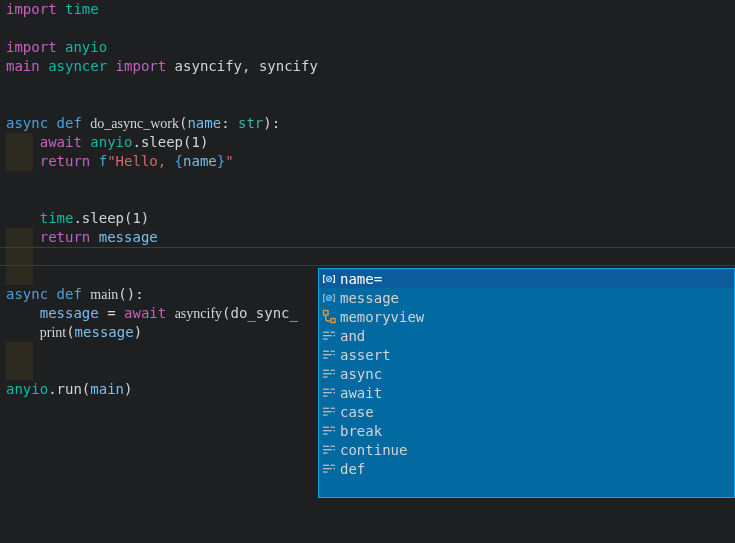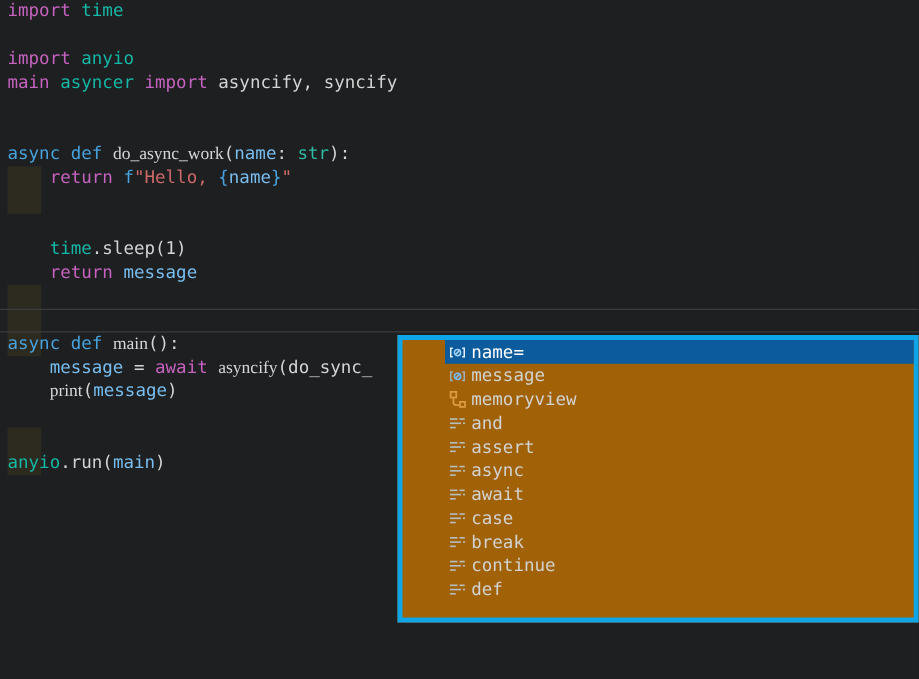--- a/index.html
+++ b/index.html
@@ -26,21 +26,21 @@
   .tk-typ{color:#2fbaa3;}
   .tk-fn {color:#d6d6d6;font-family:Liberation Serif, serif;}
   .tk-var{color:#78bef0;}
   .tk-str{color:#ce6a6a;}
   .tk-bm {color:#d4d4d4;outline:1px solid #7e8887;outline-offset:-1px;}
   .tk-cur{display:inline-block;width:0;position:relative;}
   .tk-cur::before{content:"";position:absolute;left:-1px;top:2px;width:2px;height:15px;
     background:#d8e0e4;}
   
   #suggest{position:absolute;box-sizing:border-box;
-    background:#a16207;border:4px solid #0ea5e9;padding-left:34px;}
+    background:#0369a1;border:1px solid #0ea5e9;}
   .suggest-row{display:flex;align-items:center;height:19px;
     font-size:14px;color:#d2d3d4;white-space:pre;cursor:default;}
   .suggest-row.selected{background:#0b5b9d;color:#ffffff;}
   .suggest-icon{width:16px;height:16px;margin:0 3px 0 2px;flex:0 0 16px;}
   .suggest-row.selected .ic-br{fill:#e8f2fa;}
   .suggest-row.selected .ic-ci{stroke:#a5d4ff;}
 </style>
 </head>
 <body>
 
@@ -53,20 +53,21 @@
       <div id="squiggle" style="left: 123px; top: 263px; width: 203px;"></div>
     </div>
   <div id="code">
       <div class="code-line"><span class="tk-kw">import</span><span class="tk-pl"> </span><span class="tk-mod">time</span></div>
       <div class="code-line"></div>
       <div class="code-line"><span class="tk-kw">import</span><span class="tk-pl"> </span><span class="tk-mod">anyio</span></div>
       <div class="code-line"><span class="tk-kw">main</span><span class="tk-pl"> </span><span class="tk-mod">asyncer</span><span class="tk-pl"> </span><span class="tk-kw">import</span><span class="tk-pl"> asyncify, syncify</span></div>
       <div class="code-line"></div>
       <div class="code-line"></div>
       <div class="code-line"><span class="tk-kw2">async</span><span class="tk-pl"> </span><span class="tk-kw2">def</span><span class="tk-pl"> </span><span class="tk-fn">do_async_work</span><span class="tk-pl">(</span><span class="tk-var">name</span><span class="tk-pl">: </span><span class="tk-typ">str</span><span class="tk-pl">):</span></div>
+      <div class="code-line"><span class="tk-pl">    </span><span class="tk-kw">await</span><span class="tk-pl"> </span><span class="tk-mod">anyio</span><span class="tk-pl">.sleep(1)</span></div>
       <div class="code-line"><span class="tk-pl">    </span><span class="tk-kw">return</span><span class="tk-pl"> </span><span class="tk-kw2">f</span><span class="tk-str">"Hello, </span><span class="tk-kw2">{</span><span class="tk-var">name</span><span class="tk-kw2">}</span><span class="tk-str">"</span></div>
       <div class="code-line"></div>
       <div class="code-line"></div>
       <div class="code-line"><span class="tk-pl">    </span><span class="tk-mod">time</span><span class="tk-pl">.sleep(1)</span></div>
       <div class="code-line"><span class="tk-pl">    </span><span class="tk-kw">return</span><span class="tk-pl"> </span><span class="tk-var">message</span></div>
       <div class="code-line"></div>
       <div class="code-line"></div>
       <div class="code-line"><span class="tk-kw2">async</span><span class="tk-pl"> </span><span class="tk-kw2">def</span><span class="tk-pl"> </span><span class="tk-fn">main</span><span class="tk-pl">():</span></div>
       <div class="code-line"><span class="tk-pl">    </span><span class="tk-var">message</span><span class="tk-pl"> = </span><span class="tk-kw">await</span><span class="tk-pl"> </span><span class="tk-fn">asyncify</span><span class="tk-pl">(do_sync_</span></div>
       <div class="code-line"><span class="tk-pl">    </span><span class="tk-fn">print</span><span class="tk-pl">(</span><span class="tk-var">message</span><span class="tk-pl">)</span></div>

